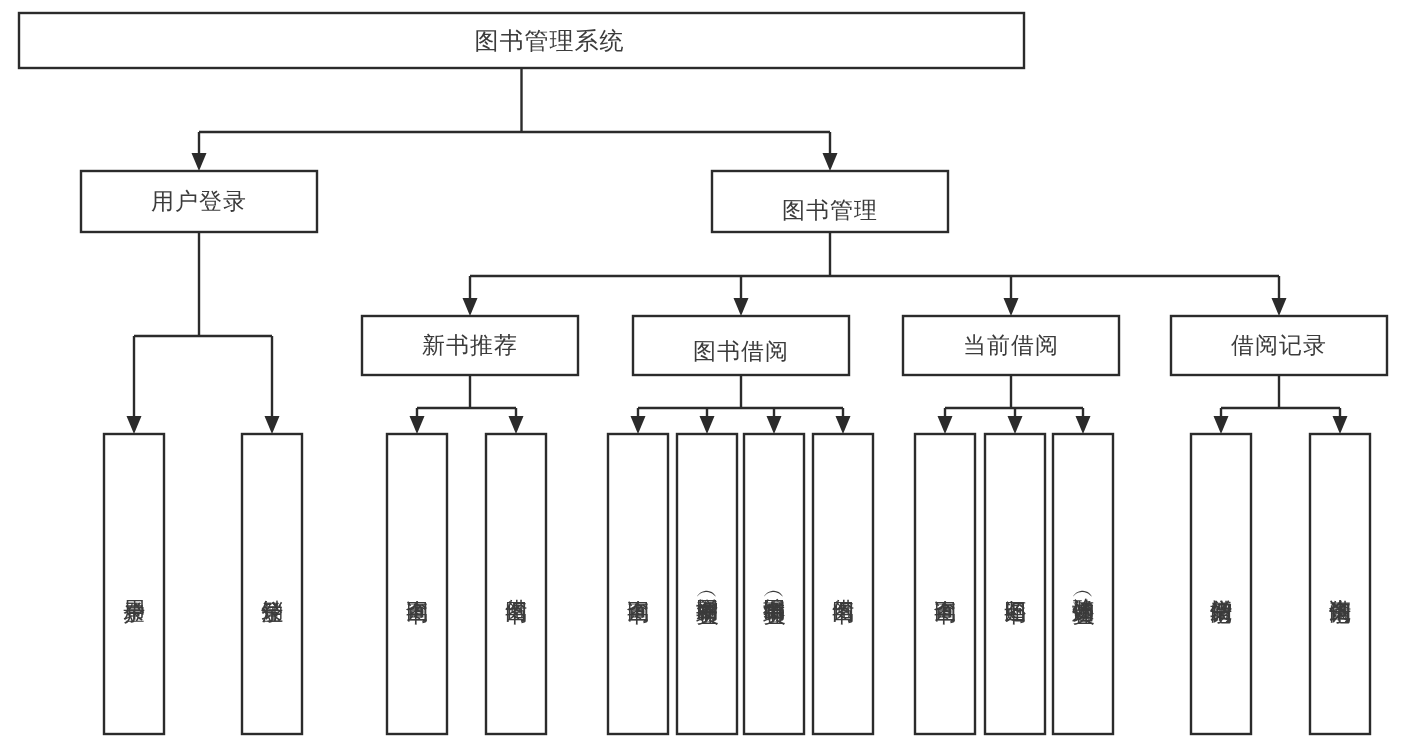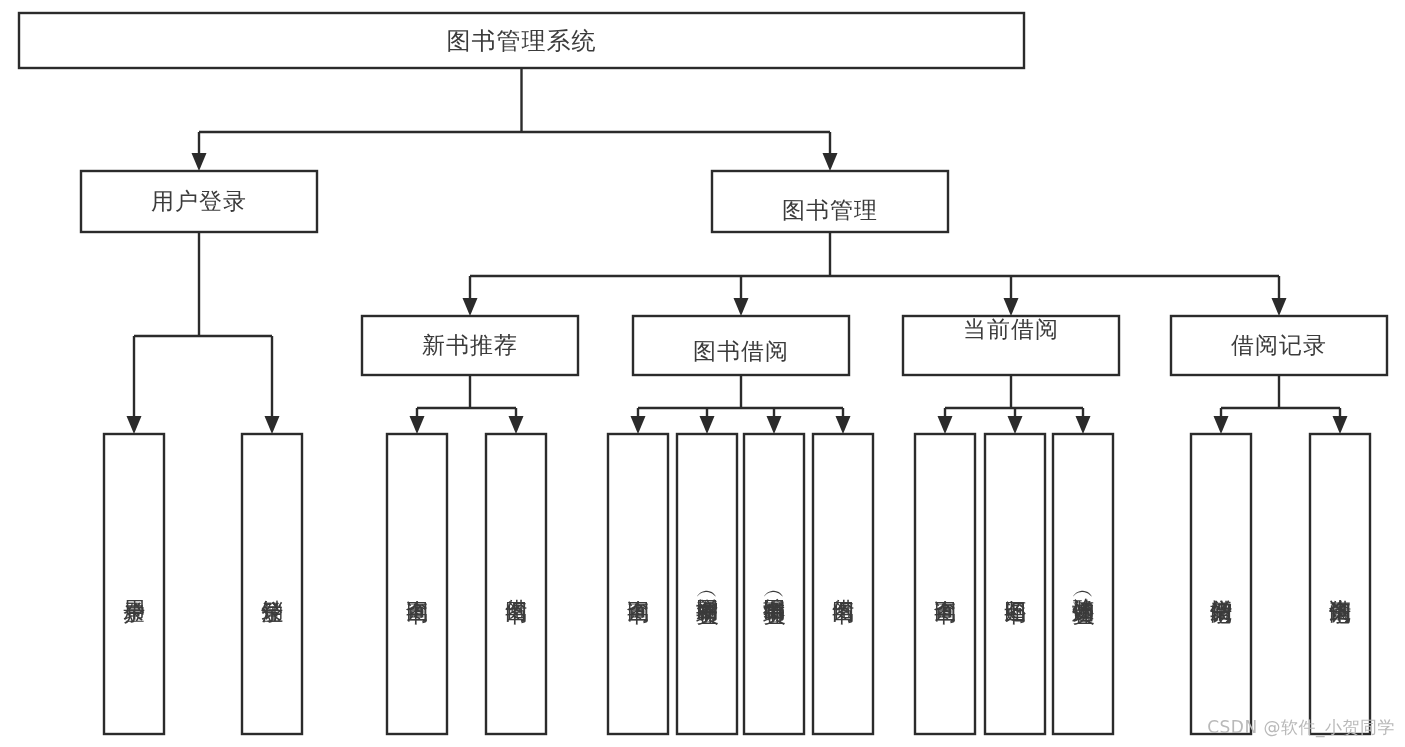--- a/index.html
+++ b/index.html
@@ -66,20 +66,21 @@
     justify-content: center;
     color: #3b3b3b;
     font-family: "DejaVu Sans", "Liberation Sans", sans-serif;
     font-size: 23px;
     letter-spacing: 1px;
     white-space: nowrap;
     pointer-events: none;
   }
   .hlabel-wrap.title-label {
     font-size: 24px;
+    padding-left: 28px;
   }
   #watermark {
     position: absolute;
     right: 10px;
     bottom: 8px;
     color: #b9b9b9;
     font-family: "DejaVu Sans", "Liberation Sans", sans-serif;
     font-size: 17px;
     letter-spacing: 0.5px;
     white-space: nowrap;
@@ -169,32 +170,31 @@
         <rect x="1310" y="434" width="60" height="300" class="node-rect"></rect>
       </g>
   </svg>
 
   <div id="label-layer">
       <div class="hlabel-wrap title-label" style="left: 19px; top: 13px; width: 1005px; height: 55px;">图书管理系统</div>
       <div class="hlabel-wrap" style="left: 81px; top: 171px; width: 236px; height: 61px;">用户登录</div>
       <div class="hlabel-wrap" style="left: 712px; top: 171px; width: 236px; height: 78px;">图书管理</div>
       <div class="hlabel-wrap" style="left: 362px; top: 316px; width: 216px; height: 59px; border-radius: 28px;">新书推荐</div>
       <div class="hlabel-wrap" style="left: 633px; top: 316px; width: 216px; height: 71px;">图书借阅</div>
-      <div class="hlabel-wrap" style="left: 903px; top: 300px; width: 216px; height: 59px;">当前借阅</div>
+      <div class="hlabel-wrap" style="left: 903px; top: 316px; width: 216px; height: 59px;">当前借阅</div>
       <div class="hlabel-wrap" style="left: 1171px; top: 316px; width: 216px; height: 59px;">借阅记录</div>
       <div class="vlabel-wrap" style="left: 104px; top: 434px; width: 60px; height: 300px;">用户登录</div>
       <div class="vlabel-wrap" style="left: 242px; top: 434px; width: 60px; height: 300px;">注销登录</div>
       <div class="vlabel-wrap" style="left: 387px; top: 434px; width: 60px; height: 300px;">查询图书</div>
       <div class="vlabel-wrap" style="left: 486px; top: 434px; width: 60px; height: 300px;">借阅图书</div>
       <div class="vlabel-wrap" style="left: 608px; top: 434px; width: 60px; height: 300px;">查询图书</div>
       <div class="vlabel-wrap" style="left: 677px; top: 434px; width: 60px; height: 300px;">新增图书（管理员）</div>
       <div class="vlabel-wrap" style="left: 744px; top: 434px; width: 60px; height: 300px;">编辑图书（管理员）</div>
       <div class="vlabel-wrap" style="left: 813px; top: 434px; width: 60px; height: 300px;">借阅图书</div>
       <div class="vlabel-wrap" style="left: 915px; top: 434px; width: 60px; height: 300px;">查询图书</div>
       <div class="vlabel-wrap" style="left: 985px; top: 434px; width: 60px; height: 300px;">归还图书</div>
       <div class="vlabel-wrap" style="left: 1053px; top: 434px; width: 60px; height: 300px;">确认归还（管理员）</div>
       <div class="vlabel-wrap" style="left: 1191px; top: 434px; width: 60px; height: 300px;">新增借阅记录</div>
       <div class="vlabel-wrap" style="left: 1310px; top: 434px; width: 60px; height: 300px;">查询借阅记录</div>
     </div>
 
-  <div id="watermark">CSDN @软件_小贺同学</div>
 
 </div>
 
 </body></html>

